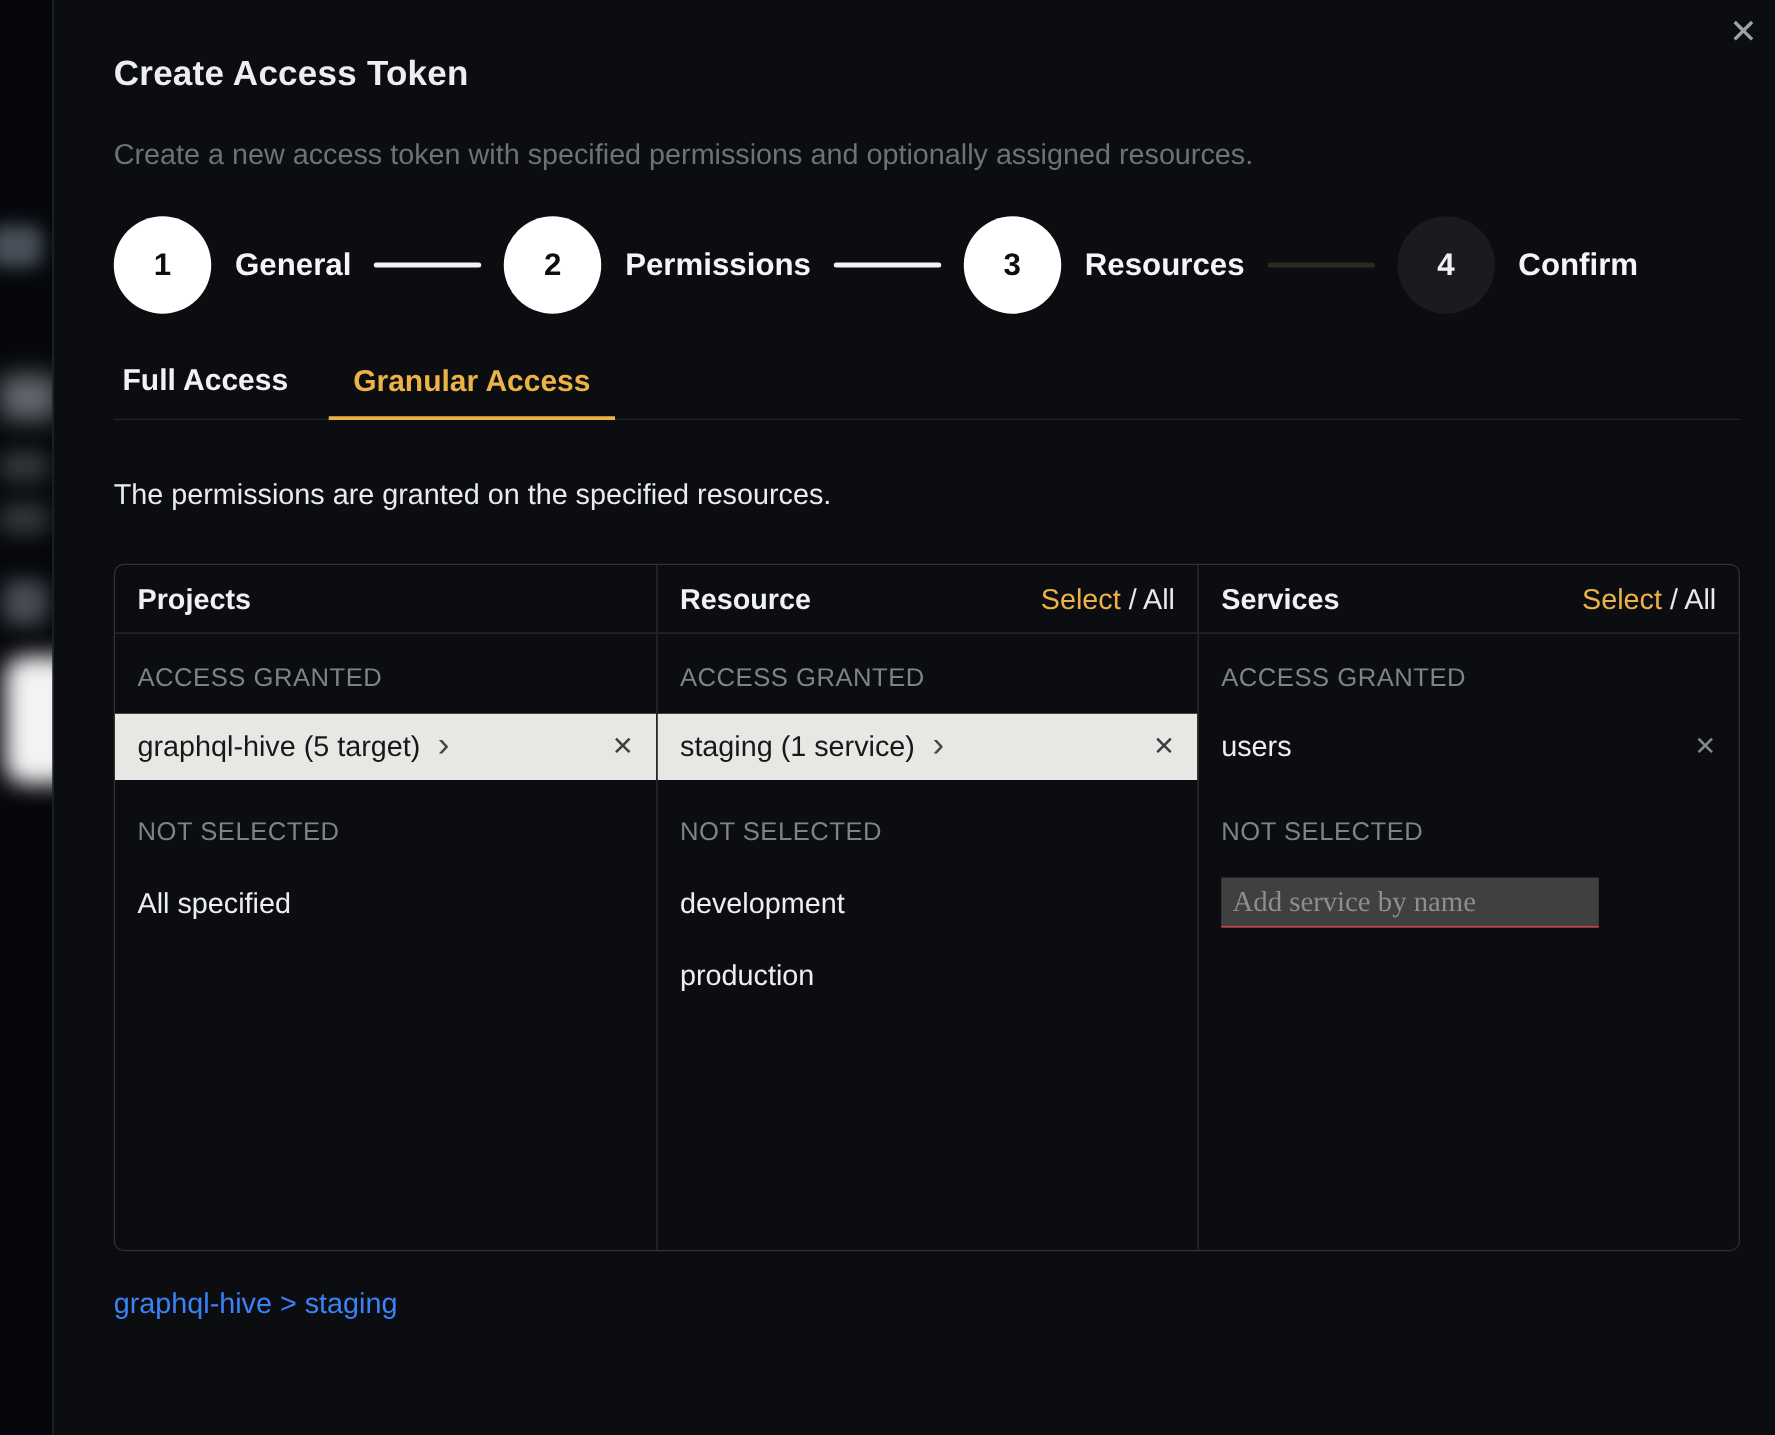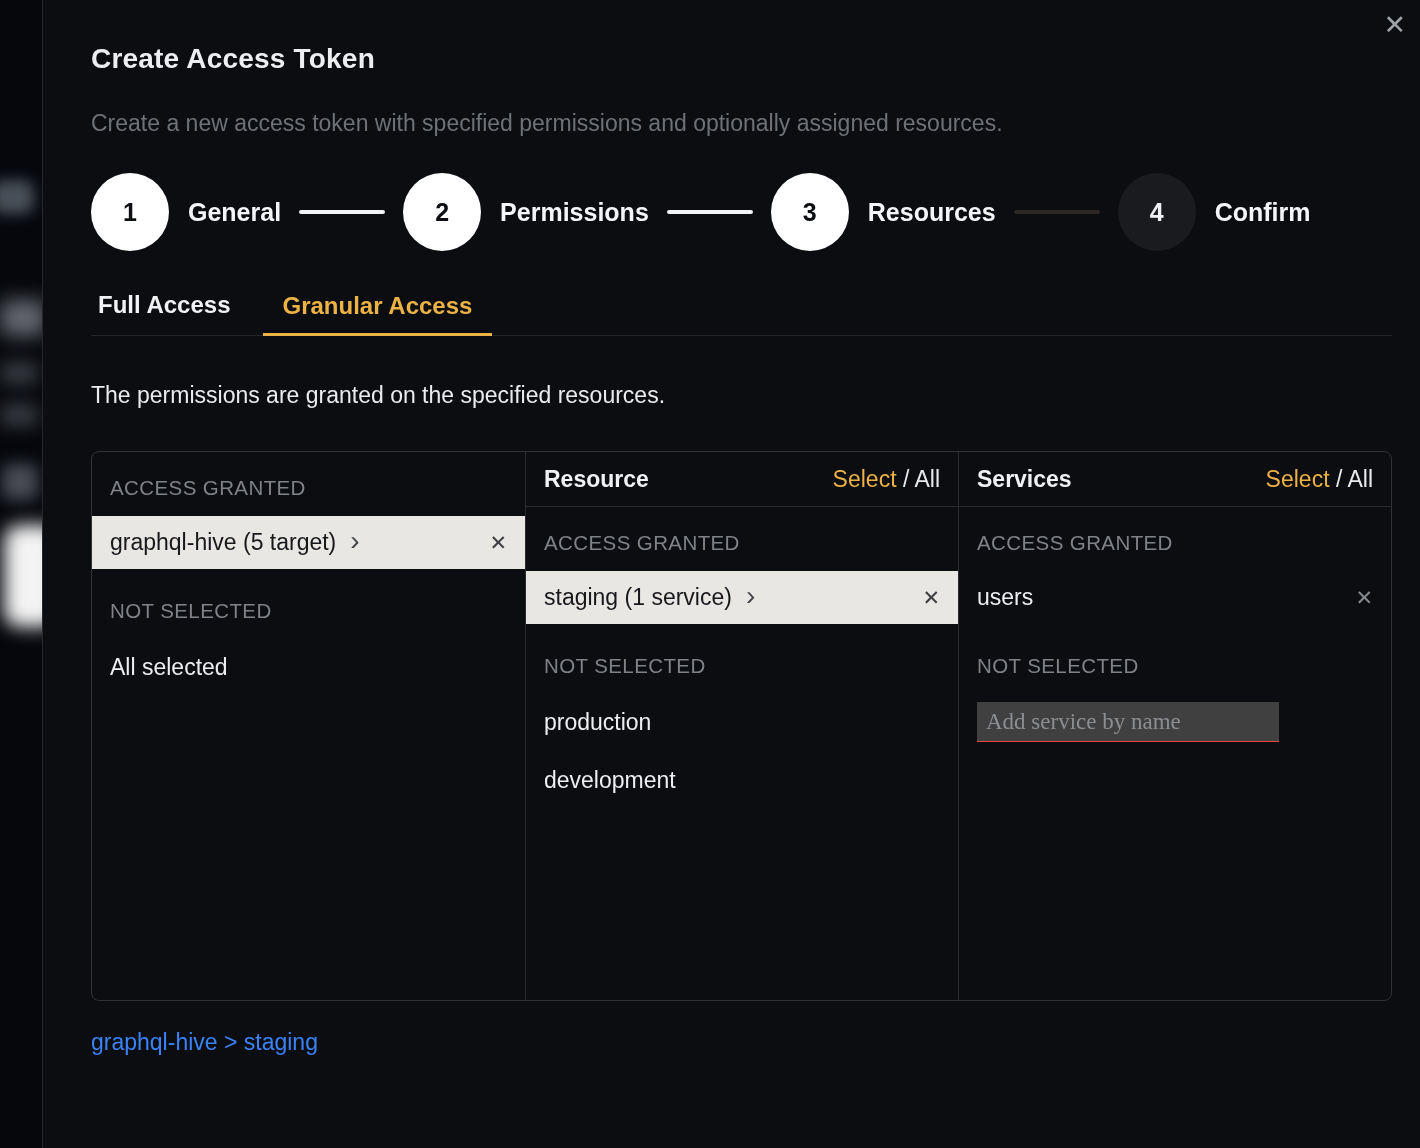--- a/index.html
+++ b/index.html
@@ -149,44 +149,47 @@
   <div class="tabs">
     <div class="tab">Full Access</div>
     <div class="tab active">Granular Access</div>
   </div>
 
   <p class="desc">The permissions are granted on the specified resources.</p>
 
   <div class="picker">
 
     <div class="col">
+      <div class="col-header">
+        <span class="col-title">Projects</span>
+      </div>
       <div class="sec-label">ACCESS GRANTED</div>
       <div class="row lit">
         <span>graphql-hive (5 target)</span>
         <span class="chev">›</span>
         <span class="rm">✕</span>
       </div>
       <div class="sec-label nt">NOT SELECTED</div>
-      <div class="item static">All selected</div>
+      <div class="item static">All specified</div>
     </div>
 
     <div class="col">
       <div class="col-header">
         <span class="col-title">Resource</span>
         <span class="selall"><span class="sel">Select</span><span> / </span><span class="all">All</span></span>
       </div>
       <div class="sec-label">ACCESS GRANTED</div>
       <div class="row lit">
         <span>staging (1 service)</span>
         <span class="chev">›</span>
         <span class="rm">✕</span>
       </div>
       <div class="sec-label nt">NOT SELECTED</div>
+      <div class="item pick">development</div>
       <div class="item pick">production</div>
-      <div class="item pick">development</div>
     </div>
 
     <div class="col">
       <div class="col-header">
         <span class="col-title">Services</span>
         <span class="selall"><span class="sel">Select</span><span> / </span><span class="all">All</span></span>
       </div>
       <div class="sec-label">ACCESS GRANTED</div>
       <div class="row dark">
         <span>users</span>

